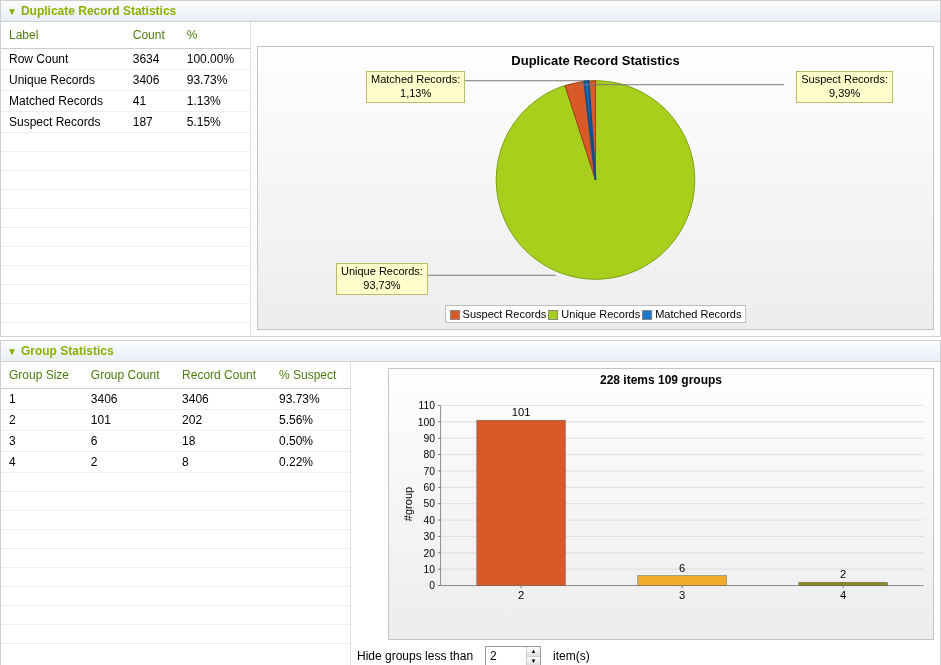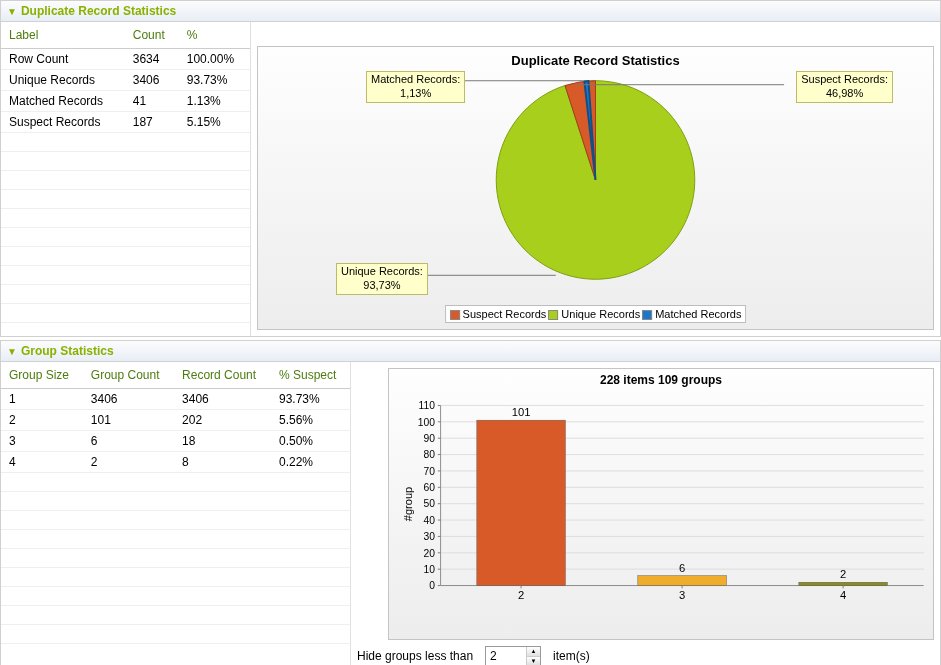--- a/index.html
+++ b/index.html
@@ -277,21 +277,21 @@
           <line x1="322" y1="14" x2="530" y2="14" stroke="#777"></line>
           <line x1="300" y1="206" x2="150" y2="206" stroke="#777"></line>
         </svg>
 
         <div class="callout" style="left:68px; top:24px;margin-left:40px;">
           <div>Matched Records:</div>
           <div>1,13%</div>
         </div>
         <div class="callout" style="right:40px; top:24px;">
           <div>Suspect Records:</div>
-          <div>46,98%</div>
+          <div>9,39%</div>
         </div>
         <div class="callout" style="left:78px; top:216px;">
           <div>Unique Records:</div>
           <div>93,73%</div>
         </div>
 
         <div class="pie-legend">
           <span><span class="sw" style="background:#d85a28"></span><span>Suspect Records</span></span>
           <span><span class="sw" style="background:#a8cf1c"></span><span>Unique Records</span></span>
           <span><span class="sw" style="background:#1c77c8"></span><span>Matched Records</span></span>

